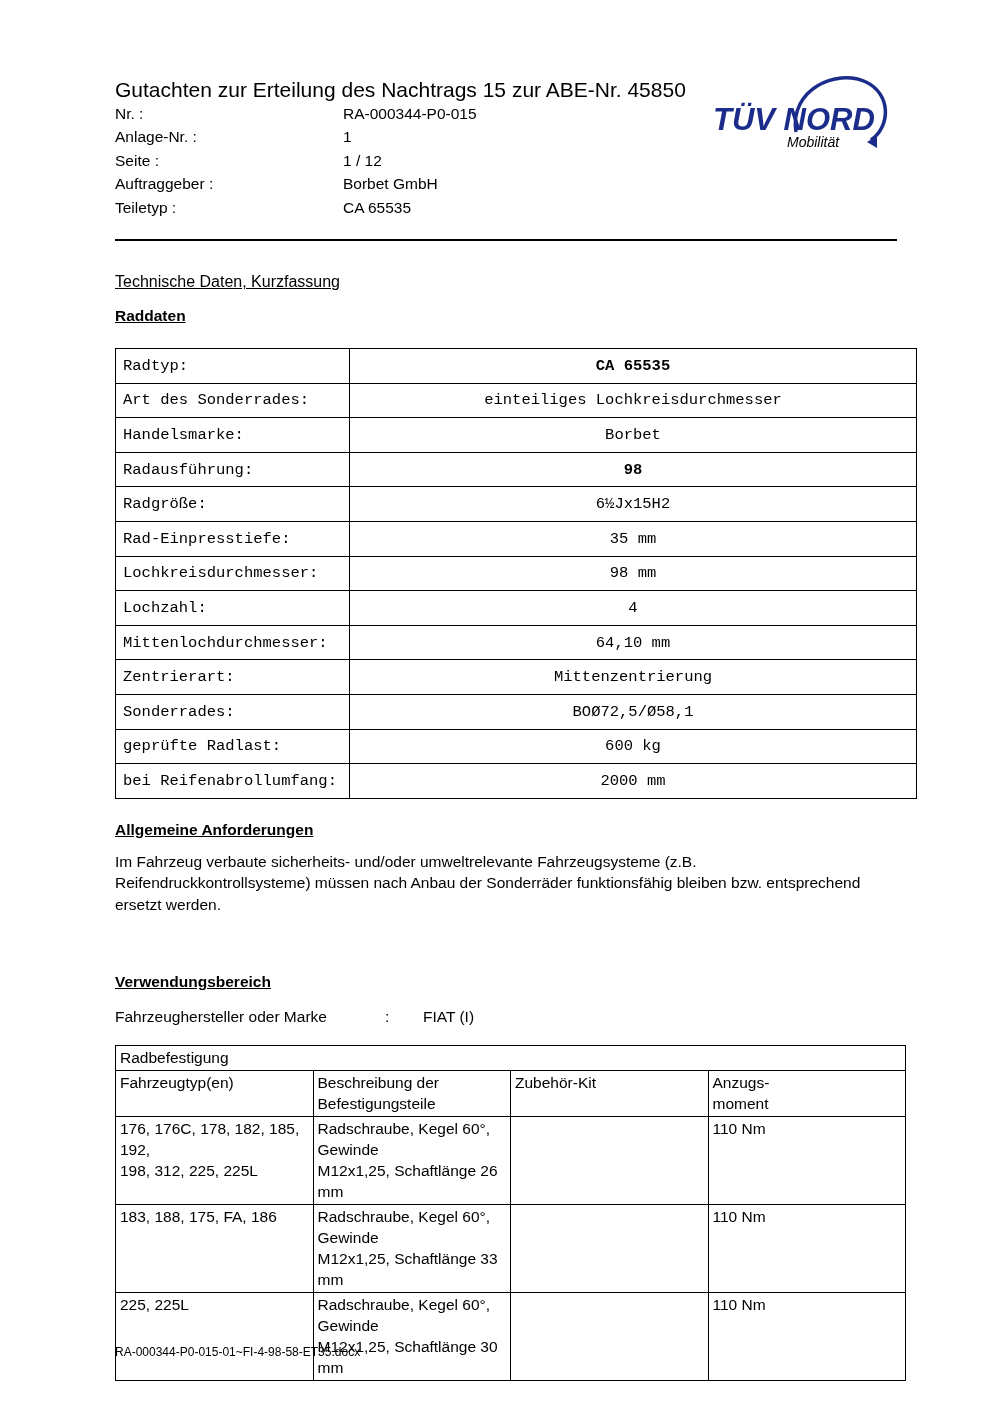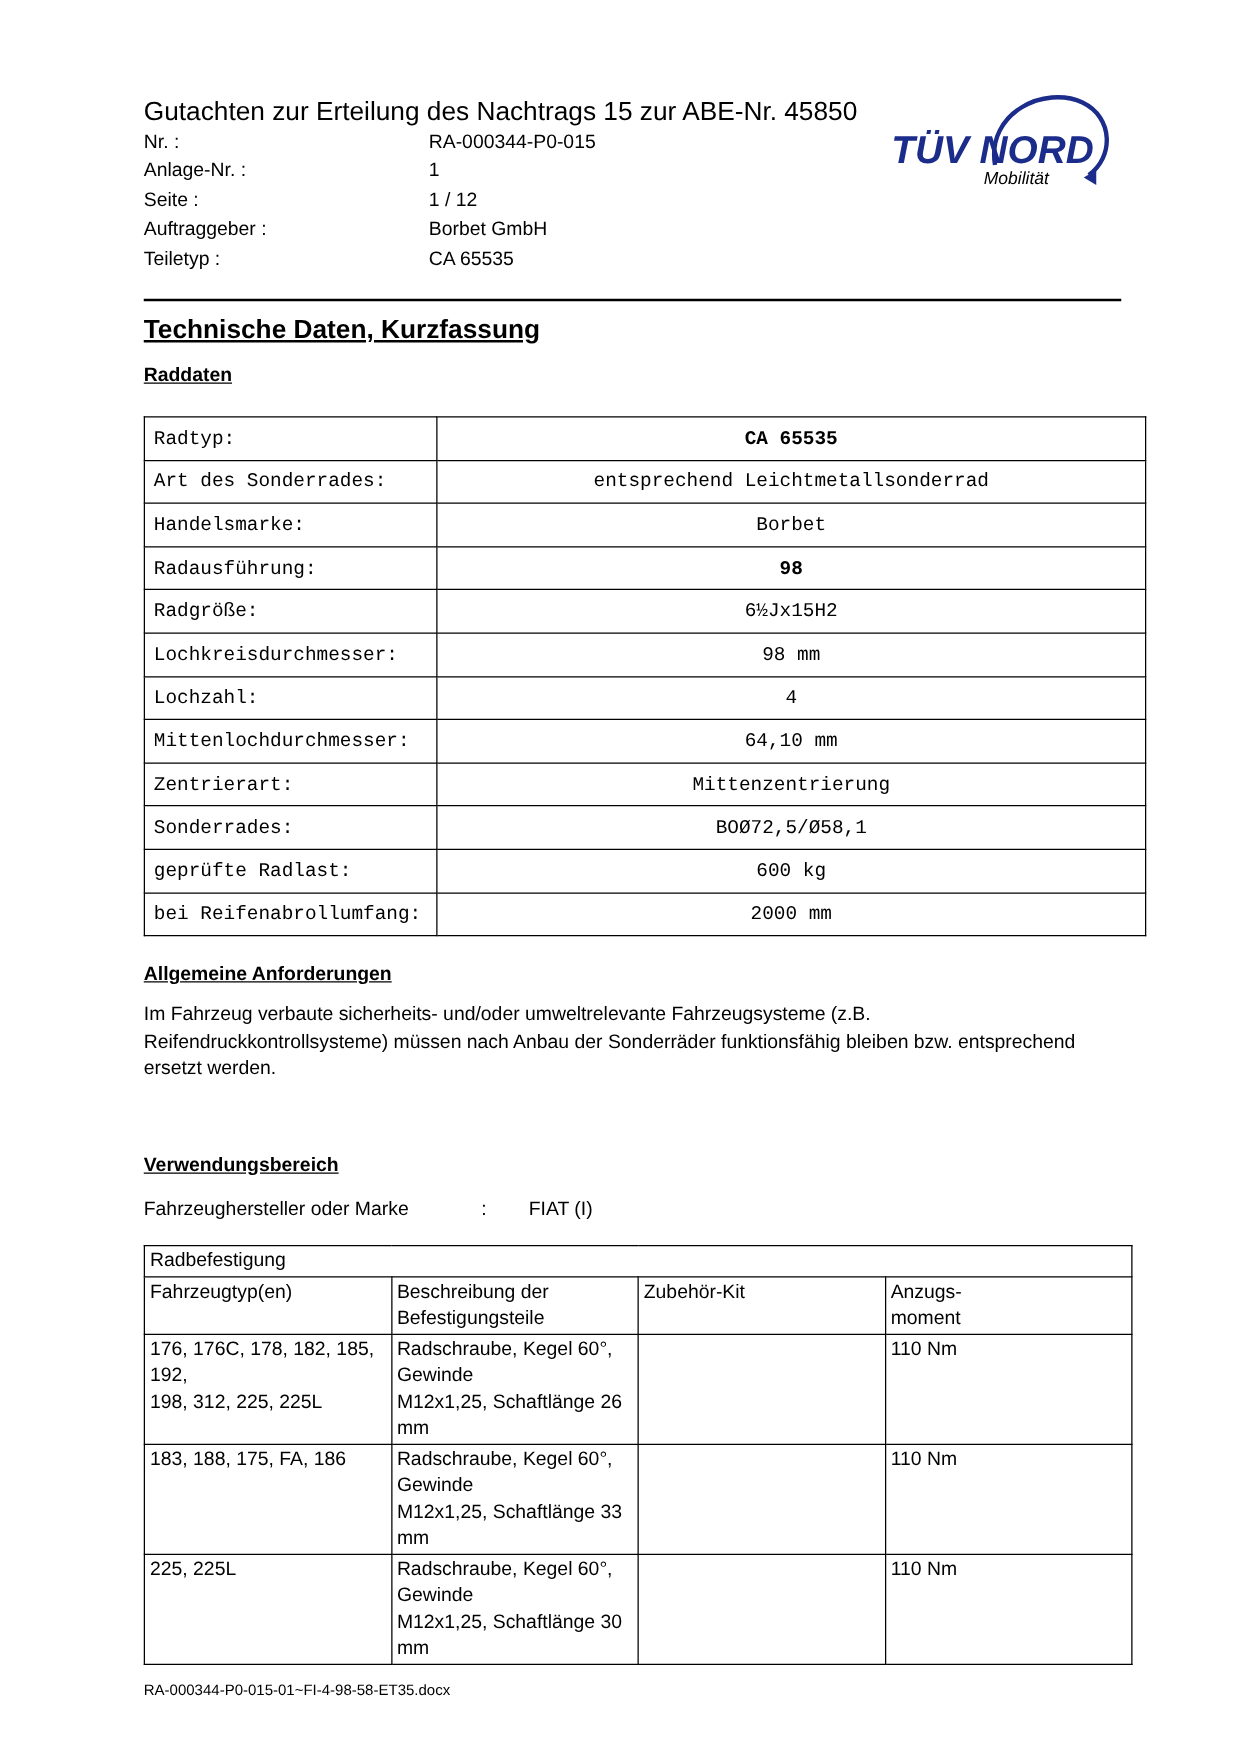--- a/index.html
+++ b/index.html
@@ -81,24 +81,24 @@
 
   .hr-main {
     border: none;
     border-top: 2px solid #000;
     margin: 20px 0 0 0;
     width: 782px;
   }
 
   
   h2.section {
-    font-size: 21px;
-    font-weight: bold;
+    font-size: 16px;
+    font-weight: normal;
     text-decoration: underline;
-    margin: 11px 0 0 0;
+    margin: 32px 0 0 0;
   }
   h3.subsection {
     font-size: 15.5px;
     font-weight: bold;
     text-decoration: underline;
     margin: 16px 0 0 0;
   }
 
   
   table.wheel {
@@ -217,33 +217,37 @@
     <h3 class="subsection">Raddaten</h3>
 
     <table class="wheel">
       <tbody>
         <tr>
           <td class="label">Radtyp:</td>
           <td class="value bold">CA 65535</td>
         </tr>
         <tr>
           <td class="label">Art des Sonderrades:</td>
-          <td class="value">entsprechend Leichtmetallsonderrad</td>
+          <td class="value">einteiliges Lochkreisdurchmesser</td>
         </tr>
         <tr>
           <td class="label">Handelsmarke:</td>
           <td class="value">Borbet</td>
         </tr>
         <tr>
           <td class="label">Radausführung:</td>
           <td class="value bold">98</td>
         </tr>
         <tr>
           <td class="label">Radgröße:</td>
           <td class="value">6½Jx15H2</td>
+        </tr>
+        <tr>
+          <td class="label">Rad-Einpresstiefe:</td>
+          <td class="value">35 mm</td>
         </tr>
         <tr>
           <td class="label">Lochkreisdurchmesser:</td>
           <td class="value">98 mm</td>
         </tr>
         <tr>
           <td class="label">Lochzahl:</td>
           <td class="value">4</td>
         </tr>
         <tr>

